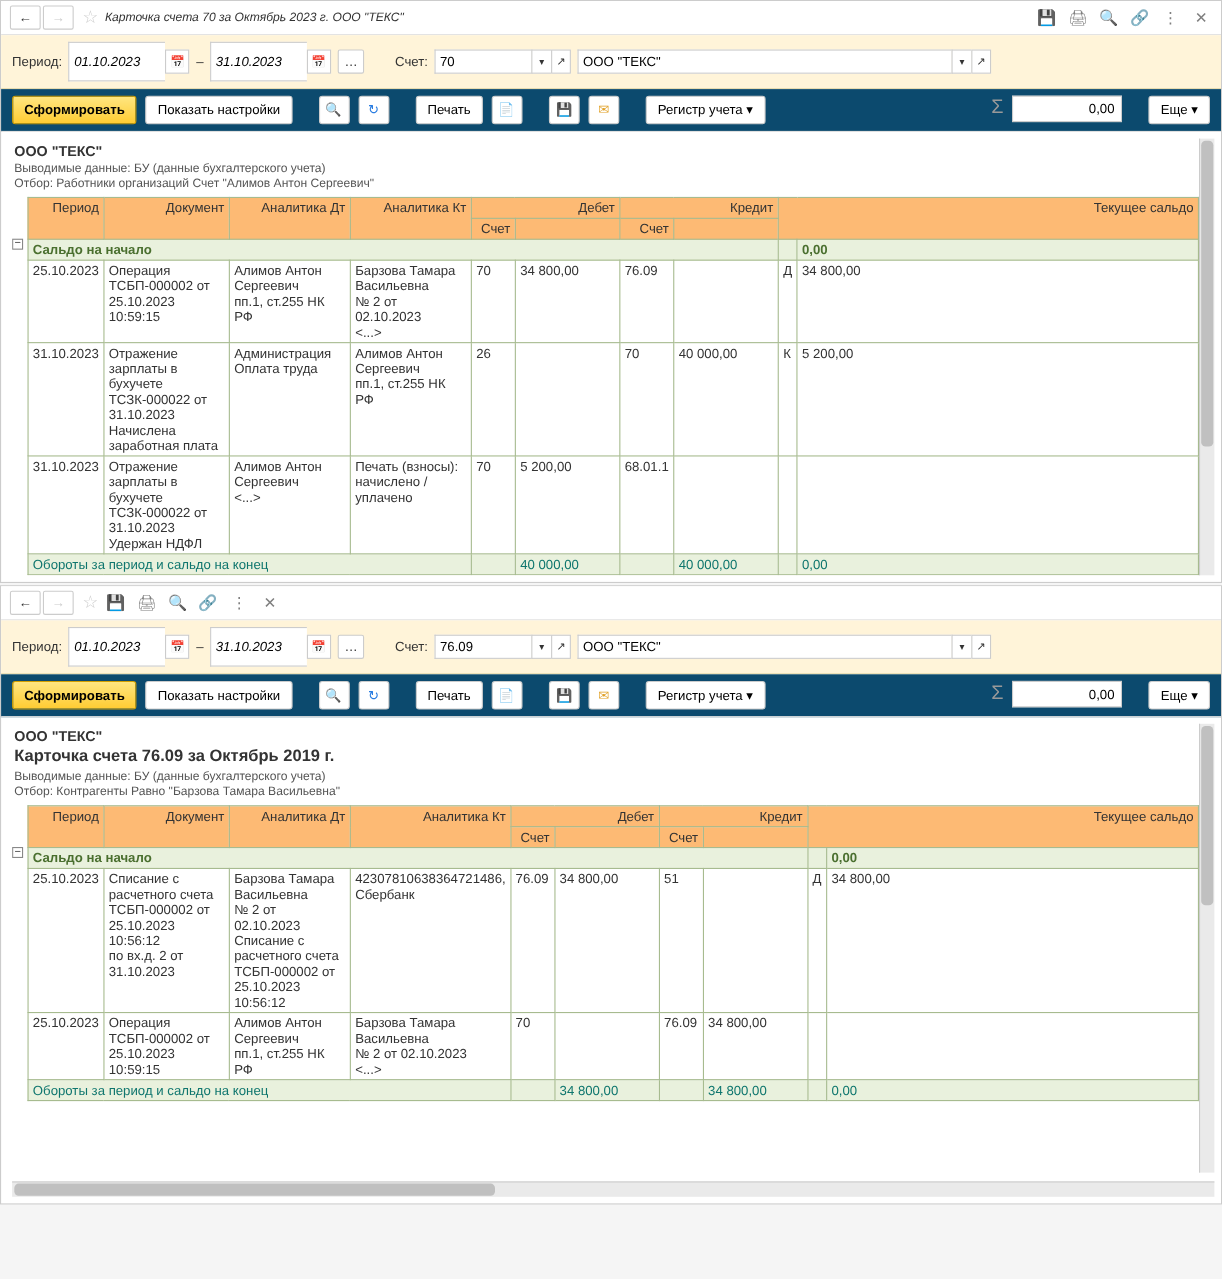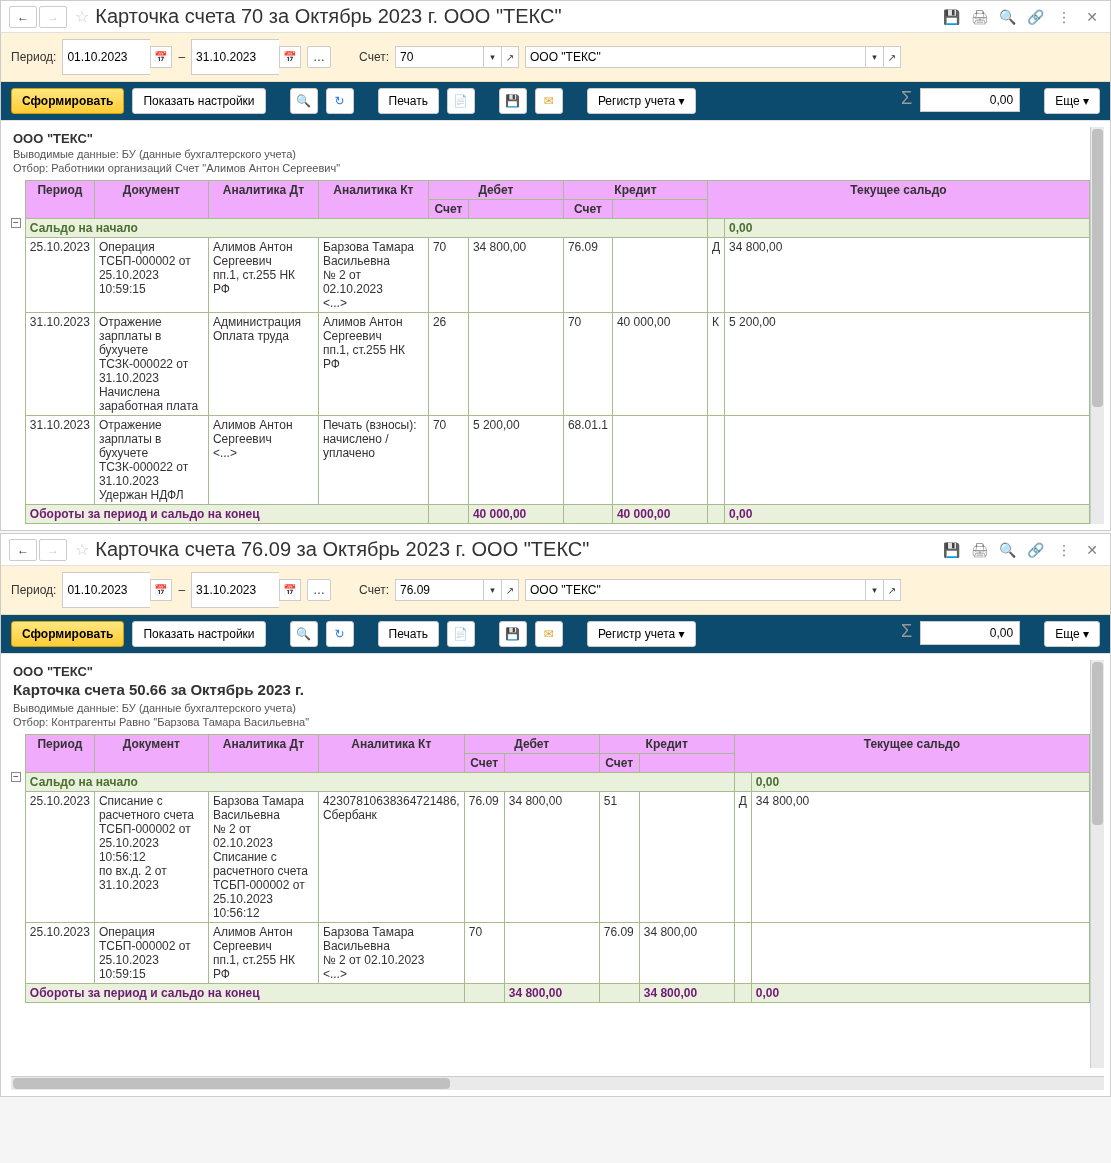--- a/index.html
+++ b/index.html
@@ -1,27 +1,27 @@
 <!DOCTYPE html>
 <html><head>
   <meta charset="utf-8">
   <style>
     * { box-sizing: border-box; margin: 0; padding: 0; }
     body { font-family: Arial, sans-serif; font-size: 12px; background: #f5f5f5; color: #333; }
     .window { background: #fff; border: 1px solid #ccc; margin-bottom: 2px; }
     .titlebar { display: flex; align-items: center; padding: 4px 8px; background: #fff; border-bottom: 1px solid #e0e0e0; }
     .nav-btn { width: 28px; height: 22px; border: 1px solid #ccc; background: #fff; margin-right: 2px; display: flex; align-items: center; justify-content: center; cursor: pointer; border-radius: 2px; }
     .star-icon { margin: 0 6px; color: #ccc; font-size: 16px; }
-    .title-text { font-size: 20px; color: #333; flex: 1; }
+    .title-text { font-size: 11px; color: #333; flex: 1; font-style: italic; }
     .title-actions { display: flex; gap: 8px; }
     .title-actions .ticon { width: 20px; height: 20px; display:flex; align-items:center; justify-content:center; color: #808080; cursor:pointer; font-size:14px; }
     .filterbar { background: #fff4d9; padding: 6px 10px; display: flex; align-items: center; gap: 6px; border-bottom:1px solid #e8dcb0;}
     .label { font-size: 12px; }
     .date-input { display:inline-flex; align-items:center; }
-    .date-input input { width: 88px; height: 24px; border: 1px solid #ccc; padding: 17px 4px; font-size:12px; border-right:none; }
+    .date-input input { width: 88px; height: 24px; border: 1px solid #ccc; padding: 17px 4px; font-size:12px; border-right:none;font-style:italic; }
     .date-input .cal { width: 22px; height: 22px; border:1px solid #ccc; background:#fff; display:flex; align-items:center; justify-content:center; cursor:pointer; font-size:11px;}
     .small-btn { width: 24px; height: 22px; border:1px solid #ccc; background:#fff; display:flex; align-items:center; justify-content:center; cursor:pointer; border-radius:2px;}
     .combo { display:inline-flex; align-items:center; }
     .combo input { height:22px; border:1px solid #ccc; padding:0 4px; font-size:12px; border-right:none;}
     .combo .dd { width:18px; height:22px; border:1px solid #ccc; border-right:none; background:#fff; display:flex; align-items:center; justify-content:center; cursor:pointer; font-size:9px;}
     .combo .ext { width:18px; height:22px; border:1px solid #ccc; background:#fff; display:flex; align-items:center; justify-content:center; cursor:pointer; font-size:10px;}
     .toolbar { padding:6px 10px; display:flex; gap:8px; background:#0c4a6e; border-bottom:1px solid #e0e0e0;}
     .btn-primary { background: linear-gradient(#ffe680, #ffcc33); border:1px solid #d4a000; padding:4px 10px; font-weight:bold; font-size:12px; cursor:pointer; border-radius:3px;}
     .btn { background:#fff; border:1px solid #ccc; padding:4px 10px; font-size:12px; cursor:pointer; border-radius:3px;}
     .icon-btn { width:28px; height:26px; border:1px solid #ccc; background:#fff; display:flex; align-items:center; justify-content:center; cursor:pointer; border-radius:3px;}
@@ -29,23 +29,23 @@
     .sum-input { width:100px; height:24px; border:1px solid #ccc; text-align:right; padding:0 6px; font-size:12px;}
     .more-btn { border:1px solid #ccc; background:#fff; padding:4px 10px; font-size:12px; cursor:pointer; border-radius:3px;}
     .report-area { padding: 6px 6px 6px 10px; position: relative; display: flex; }
     .report-content { flex: 1; overflow: auto; }
     .report-header { padding: 4px 2px; }
     .org-name { font-size:13px; font-weight:bold; margin-bottom:2px;}
     .rep-title { font-size:15px; font-weight:bold; margin-bottom:4px;}
     .rep-sub { font-size:11px; color:#555; margin-bottom:2px;}
     table.rtable { border-collapse: collapse; width: 100%; font-size:12px; }
     table.rtable th, table.rtable td { border:1px solid #a7bb8f; padding:2px 4px; vertical-align:top; text-align:left; }
-    table.rtable thead th { background:#f0abfc; text-align:center; font-weight:bold;}
+    table.rtable thead th { background:#fdba74; text-align:right; font-weight:normal;}
     .opening-row td { background:#e9f1dd; font-weight:bold; color:#4a6f2f; }
-    .closing-row td { background:#e9f1dd; font-weight:bold; color:#701a75; }
+    .closing-row td { background:#e9f1dd; font-weight:normal; color:#0f766e; }
     .num { text-align:right; }
     .tree-col { width: 14px; }
     .tree-col .minus { border:1px solid #888; width:10px; height:10px; display:flex; align-items:center; justify-content:center; font-size:10px; line-height:1; cursor:pointer; margin-top:2px;}
     .scrollbar-v { width:14px; background:#eaeaea; border-left:1px solid #ccc; position:relative;}
     .scrollbar-v .thumb { position:absolute; left:1px; right:1px; background:#c0c0c0; border-radius:4px;}
     .scrollbar-h { height:14px; background:#eaeaea; border-top:1px solid #ccc; margin:2px 6px 6px 10px; position:relative;}
     .scrollbar-h .thumb { position:absolute; top:1px; bottom:1px; left:2px; width:40%; background:#c0c0c0; border-radius:4px;}
   </style>
 </head>
 <body>
@@ -200,21 +200,20 @@
         <div class="thumb" style="top:2px; height:70%;"></div>
       </div>
   </div>
 </div>
 
 <div class="window">
   <div class="titlebar">
     <div class="nav-btn">←</div>
     <div class="nav-btn" style="color:#ccc">→</div>
     <span class="star-icon">☆</span>
-    <span class="title-text">Карточка счета 76.09 за Октябрь 2023 г. ООО "ТЕКС"</span>
     <div class="title-actions">
       <span class="ticon">💾</span>
       <span class="ticon">🖨</span>
       <span class="ticon">🔍</span>
       <span class="ticon">🔗</span>
       <span class="ticon">⋮</span>
       <span class="ticon">✕</span>
     </div>
   </div>
 
@@ -261,21 +260,21 @@
     <span class="sigma">Σ</span>
     <input class="sum-input" value="0,00" style="">
     <span style="width:8px"></span>
     <button class="more-btn">Еще ▾</button>
   </div>
 
   <div class="report-area" style="min-height:420px;">
     <div class="report-content">
       <div class="report-header">
         <div class="org-name">ООО "ТЕКС"</div>
-        <div class="rep-title">Карточка счета 50.66 за Октябрь 2023 г.</div>
+        <div class="rep-title">Карточка счета 76.09 за Октябрь 2019 г.</div>
         <div class="rep-sub">Выводимые данные: БУ (данные бухгалтерского учета)</div>
         <div class="rep-sub">Отбор: Контрагенты Равно "Барзова Тамара Васильевна"</div>
       </div>
       <div style="display:flex;">
         <div class="tree-col">
           <div class="minus" style="margin-top:38px;">−</div>
         </div>
         <table class="rtable">
           <thead>
             <tr>

